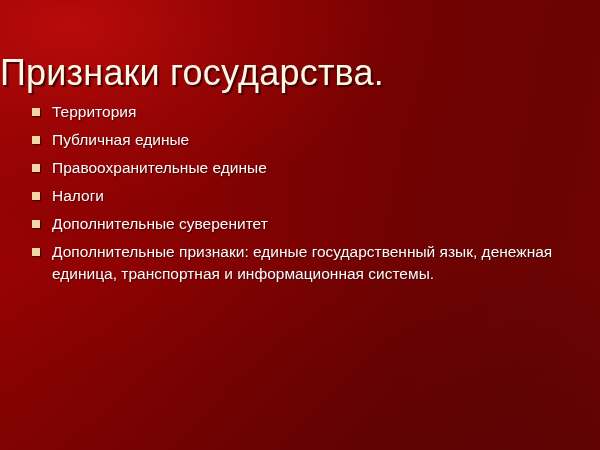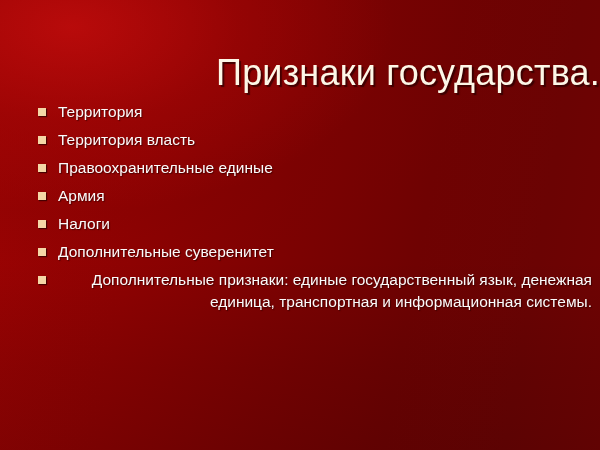--- a/index.html
+++ b/index.html
@@ -47,55 +47,54 @@
       rgba(0,0,0,0.00) 58%,
       rgba(10,0,0,0.10) 82%,
       rgba(15,0,0,0.16) 100%);
   }
 
   #slide-title {
     position: absolute;
     left: 0;
     right: 0;
     top: 27px;
-    text-align: right;
+    text-align: left;
     font-size: 36px;
     line-height: 44px;
     font-weight: 400;
     color: #fdf7e7;
     letter-spacing: 0.2px;
     text-shadow: 2px 2px 1px rgba(40, 0, 0, 0.72);
     white-space: nowrap;
     z-index: 3;
   }
 
   #bullet-list {
     position: absolute;
-    left: 36px;
+    left: 30px;
     top: 101px;
     width: 556px;
     margin: 0;
     padding: 0;
     list-style: none;
     z-index: 3;
   }
 
   .bullet-item {
     position: relative;
     padding-left: 22px;
     margin-bottom: 6px;
     font-size: 15.5px;
     line-height: 22px;
     color: #fbfbfb;
     text-shadow: 1px 1px 1px rgba(45, 0, 0, 0.65);
   }
 
   .bullet-item:last-child {
     margin-bottom: 0;
-    text-align: right;
   }
 
   .bullet-marker {
     position: absolute;
     left: 2px;
     top: 7px;
     width: 8px;
     height: 8px;
     background: #f4d6a6;
     box-shadow: 1px 1px 1px rgba(40, 0, 0, 0.7);
@@ -115,33 +114,29 @@
   <ul id="bullet-list">
 
     <li class="bullet-item">
       <span class="bullet-marker"></span>
       <span class="bullet-text">Территория</span>
     </li>
 
 
     <li class="bullet-item">
       <span class="bullet-marker"></span>
-      <span class="bullet-text">Территория власть</span>
+      <span class="bullet-text">Публичная единые</span>
     </li>
 
 
     <li class="bullet-item">
       <span class="bullet-marker"></span>
       <span class="bullet-text">Правоохранительные единые</span>
     </li>
 
-    <li class="bullet-item">
-      <span class="bullet-marker"></span>
-      <span class="bullet-text">Армия</span>
-    </li>
 
     <li class="bullet-item">
       <span class="bullet-marker"></span>
       <span class="bullet-text">Налоги</span>
     </li>
 
     <li class="bullet-item">
       <span class="bullet-marker"></span>
       <span class="bullet-text">Дополнительные суверенитет</span>
     </li>

